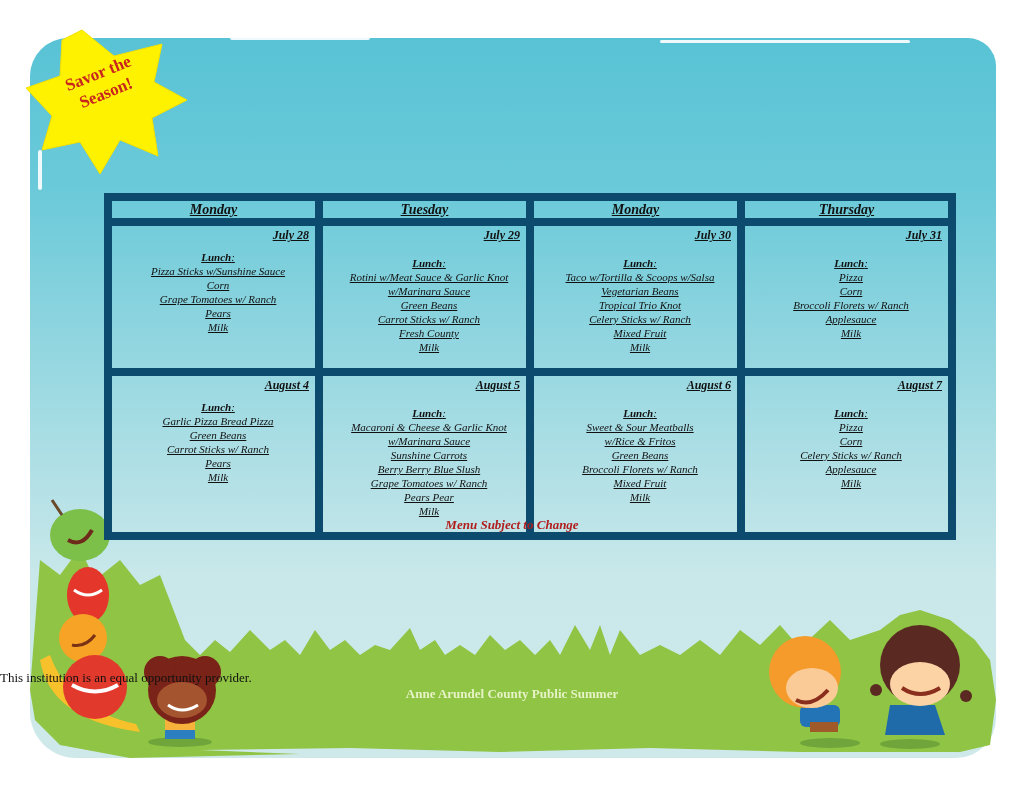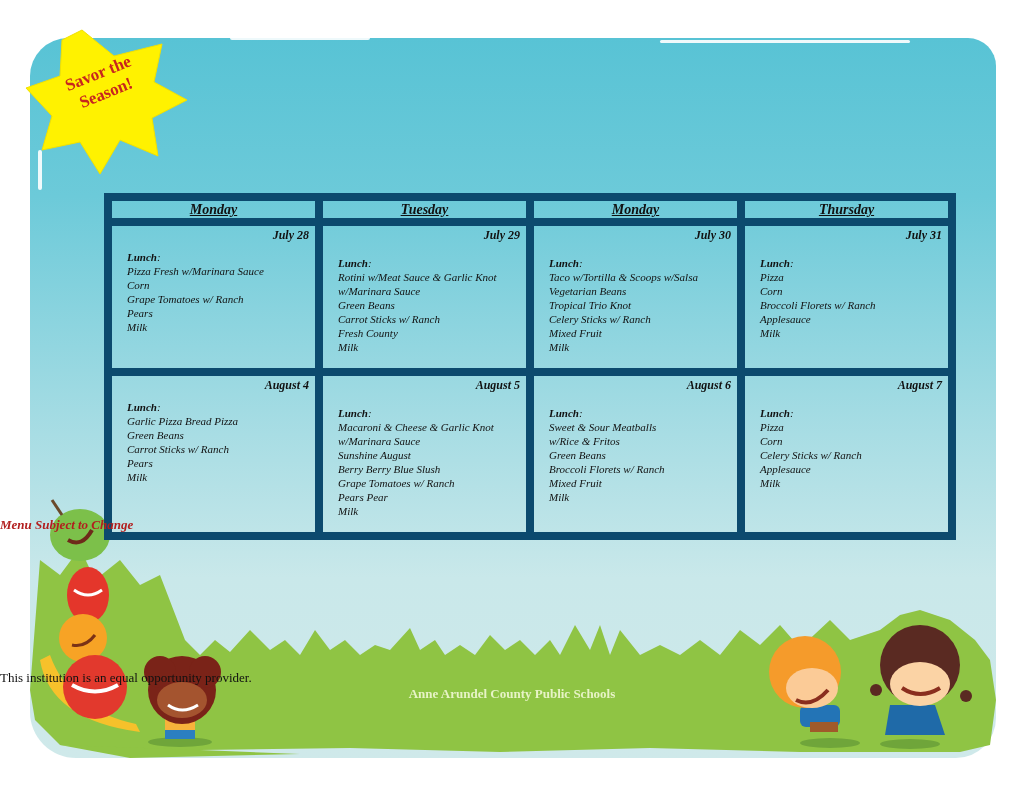--- a/index.html
+++ b/index.html
@@ -13,28 +13,28 @@
   .grass { position:absolute; left:0; top:0; width:1024px; height:791px; pointer-events:none; }
   .header { position:absolute; left:0; width:1024px; top:40px; text-align:center; color:#111; }
   .title { font-size:31px; font-weight:bold; font-style:italic; line-height:34px; }
   .sub { font-size:14px; font-weight:bold; font-style:italic; line-height:19px; }
   .star { position:absolute; left:22px; top:28px; width:168px; height:148px; }
   .star-text { position:absolute; left:52px; top:62px; width:100px; text-align:center; color:#c8251e;
                font-size:17px; font-weight:bold; line-height:21px; transform:rotate(-22deg); }
   table.menu { position:absolute; left:104px; top:193px; width:852px; border-collapse:collapse; table-layout:fixed; }
   table.menu th, table.menu td { border:8px solid #0c4a6e;margin-left:20px; }
   table.menu th { height:17px; padding:0; font-size:14px; font-weight:bold; font-style:italic; text-decoration:underline; line-height:17px; color:#111; }
-  table.menu td { vertical-align:top; padding:2px 6px 4px 15px; font-size:11px; font-style:italic; line-height:14px; color:#111; }
+  table.menu td { vertical-align:top; padding:2px 6px 4px 15px; font-size:11px; font-style:italic; line-height:14px; color:#111;text-decoration:underline; }
   .row1 td { height:136px; }
   .row2 td { height:150px;border-radius:27px; }
   .date { text-align:right; font-weight:bold; font-size:12px; line-height:14px; margin-bottom:8px; }
   .lunch { font-weight:bold; }
   .lunch-colon { font-weight:normal; }
-  .item { display:block; }
-  .note { position:absolute; left:0; width:1024px; top:517px; color:#b21e1e;
+  .item { display:block;text-align:center; }
+  .note { position:absolute; left:0; width:1024px; top:517px; text-align:center; color:#b21e1e;
           font-size:13px; font-weight:bold; font-style:italic; }
   .footer1 { position:absolute; left:0; width:1024px; top:686px; text-align:center; color:#e7f3c6; font-size:13px; font-weight:bold; }
   .footer2 { position:absolute; left:0; width:1024px; top:670px; text-align:left; color:#111; font-size:13px; }
   svg { display:block; }
 </style>
 </head>
 <body>
 
 <div class="canvas">
 
@@ -107,21 +107,21 @@
         <th>Tuesday</th>
         <th>Monday</th>
         <th>Thursday</th>
       </tr>
     </thead>
     <tbody>
       <tr class="row1">
         <td>
           <div class="date">July 28</div>
           <span class="item"><span class="lunch">Lunch</span><span class="lunch-colon">:</span></span>
-          <span class="item">Pizza Fresh w/Marinara Sauce</span>
+          <span class="item">Pizza Sticks w/Sunshine Sauce</span>
           <span class="item">Corn</span>
           <span class="item">Grape Tomatoes w/ Ranch</span>
           <span class="item">Pears</span>
           <span class="item">Milk</span>
         </td>
         <td>
           <div class="date" style="margin-bottom:14px">July 29</div>
           <span class="item"><span class="lunch">Lunch</span><span class="lunch-colon">:</span></span>
           <span class="item">Rotini w/Meat Sauce &amp; Garlic Knot</span>
           <span class="item">w/Marinara Sauce</span>
@@ -158,21 +158,21 @@
           <span class="item">Green Beans</span>
           <span class="item">Carrot Sticks w/ Ranch</span>
           <span class="item">Pears</span>
           <span class="item">Milk</span>
         </td>
         <td>
           <div class="date" style="margin-bottom:14px">August 5</div>
           <span class="item"><span class="lunch">Lunch</span><span class="lunch-colon">:</span></span>
           <span class="item">Macaroni &amp; Cheese &amp; Garlic Knot</span>
           <span class="item">w/Marinara Sauce</span>
-          <span class="item">Sunshine August</span>
+          <span class="item">Sunshine Carrots</span>
           <span class="item">Berry Berry Blue Slush</span>
           <span class="item">Grape Tomatoes w/ Ranch</span>
           <span class="item">Pears Pear</span>
           <span class="item">Milk</span>
         </td>
         <td>
           <div class="date" style="margin-bottom:14px">August 6</div>
           <span class="item"><span class="lunch">Lunch</span><span class="lunch-colon">:</span></span>
           <span class="item">Sweet &amp; Sour Meatballs</span>
           <span class="item">w/Rice &amp; Fritos</span>
@@ -189,15 +189,15 @@
           <span class="item">Celery Sticks w/ Ranch</span>
           <span class="item">Applesauce</span>
           <span class="item">Milk</span>
         </td>
       </tr>
     </tbody>
   </table>
 
   <div class="note">Menu Subject to Change</div>
 
-  <div class="footer1">Anne Arundel County Public Schools</div>
+  <div class="footer1">Anne Arundel County Public Summer</div>
   <div class="footer2">This institution is an equal opportunity provider.</div>
 </div>
 
 </body></html>

